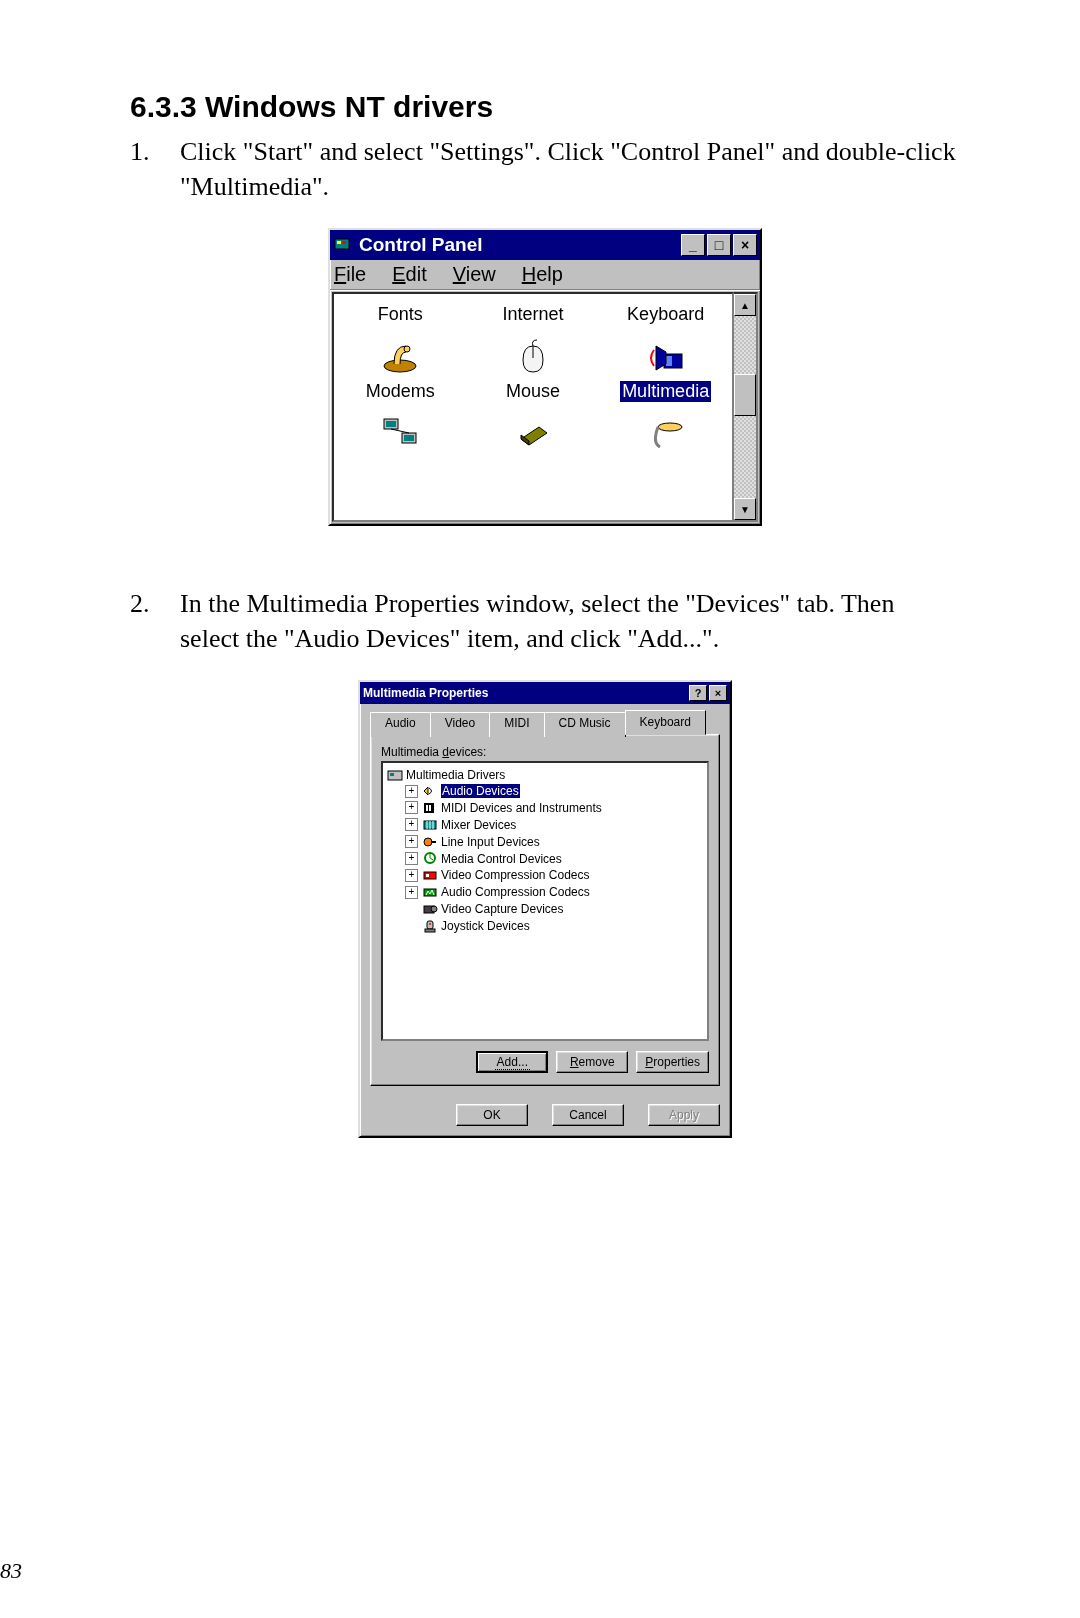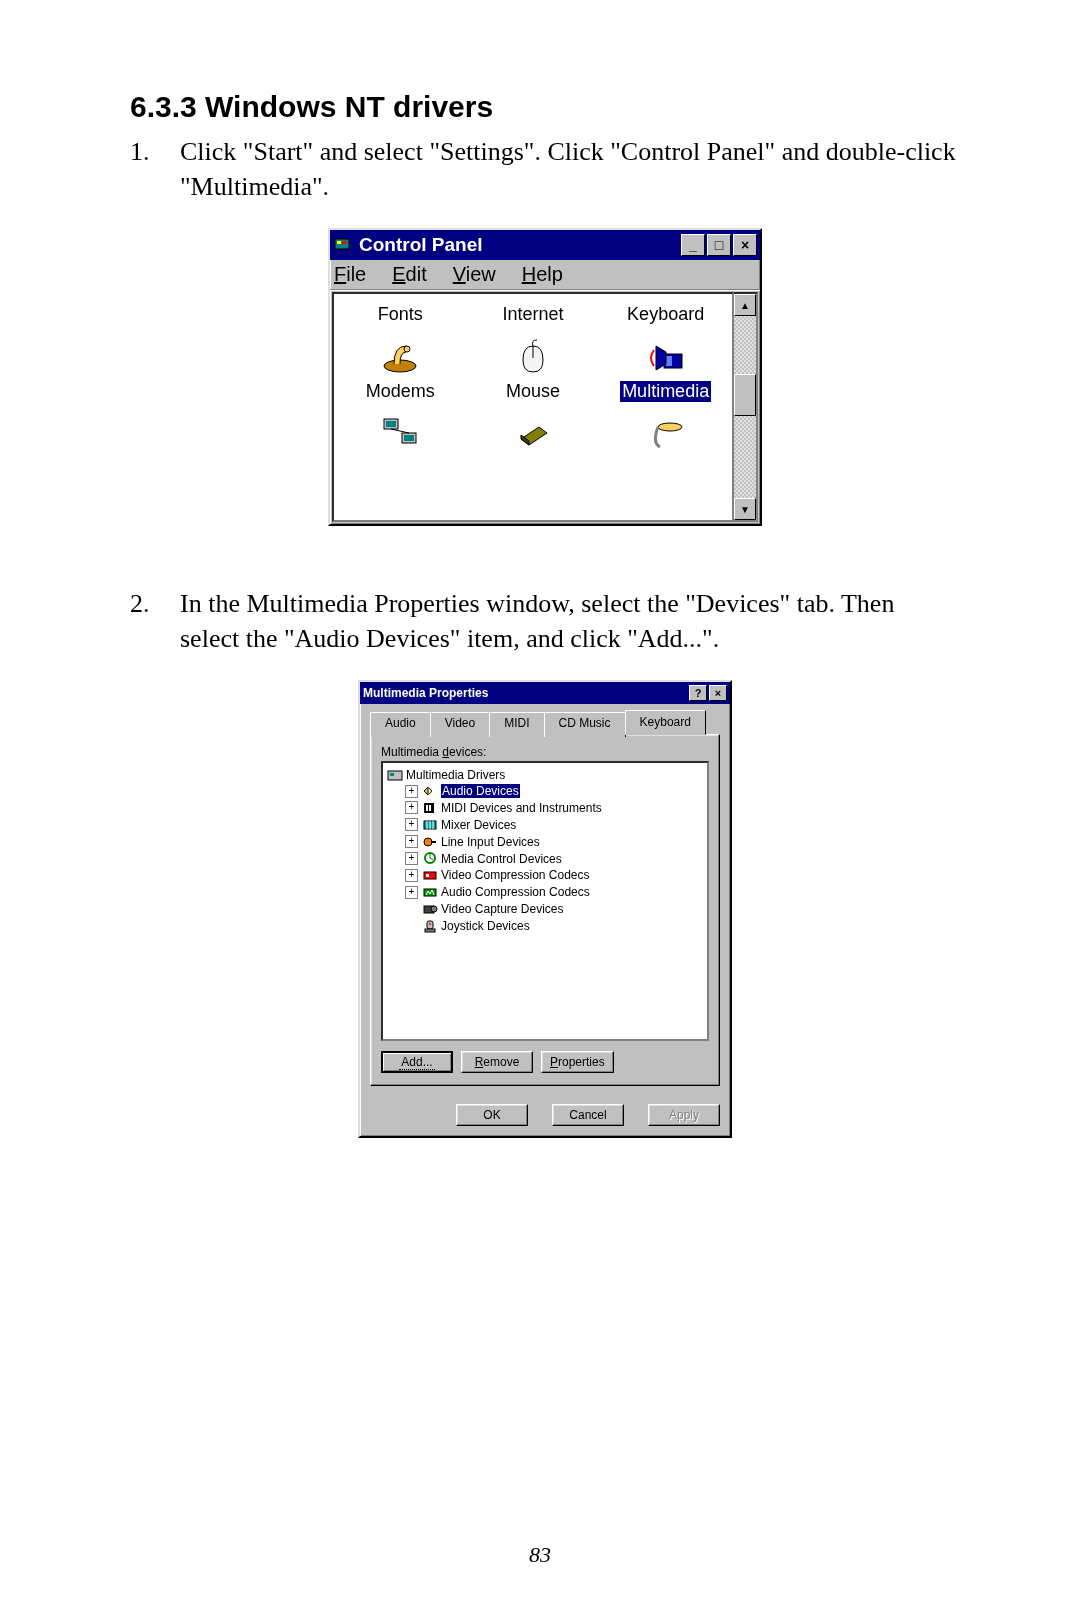--- a/index.html
+++ b/index.html
@@ -23,23 +23,22 @@
   .step{
     font-size:26px;
     line-height:1.35;
     display:flex;
     margin:0 0 24px 0;
   }
   .step .num{width:50px;flex:none;}
   .step .txt{flex:1;}
   .page-number{
     position:absolute;
-    bottom:50px;
+    bottom:34px;
     left:0;right:0;
-    text-align:center;
     font-style:italic;
     font-size:22px;
   }
 
   
   .win95{
     font-family:"MS Sans Serif",Tahoma,Arial,sans-serif;
     font-size:18px;
     background:#c0c0c0;
     border:2px solid #000;
@@ -161,21 +160,21 @@
     overflow:hidden;
   }
   .tree-root{margin:0;padding:0;list-style:none;}
   .tree-item{white-space:nowrap;padding:1px 0;}
   .tree-item .exp{display:inline-block;width:11px;height:11px;border:1px solid #808080;text-align:center;line-height:9px;font-size:10px;margin-right:4px;vertical-align:middle;background:#fff;}
   .tree-item .ico{display:inline-block;width:16px;height:14px;vertical-align:middle;margin-right:3px;}
   .tree-item .lbl{vertical-align:middle;}
   .tree-item .lbl.sel{background:#000080;color:#fff;padding:0 1px;}
   .tree-children{margin:0 0 0 18px;padding:0;list-style:none;}
   .tree-children .tree-item{position:relative;}
-  .btn-row{display:flex;gap:8px;margin-top:10px;}
+  .btn-row{display:flex;justify-content:flex-end;gap:8px;margin-top:10px;}
   .win-btn95{
     min-width:72px;height:22px;
     background:#c0c0c0;
     border:1px solid #000;border-top-color:#fff;border-left-color:#fff;
     box-shadow:inset -1px -1px 0 #808080,inset 1px 1px 0 #dfdfdf;
     font-size:12px;
     font-family:inherit;
     padding:0 8px;
   }
   .win-btn95.default{border:2px solid #000;box-shadow:inset 1px 1px 0 #fff,inset -1px -1px 0 #808080;}

